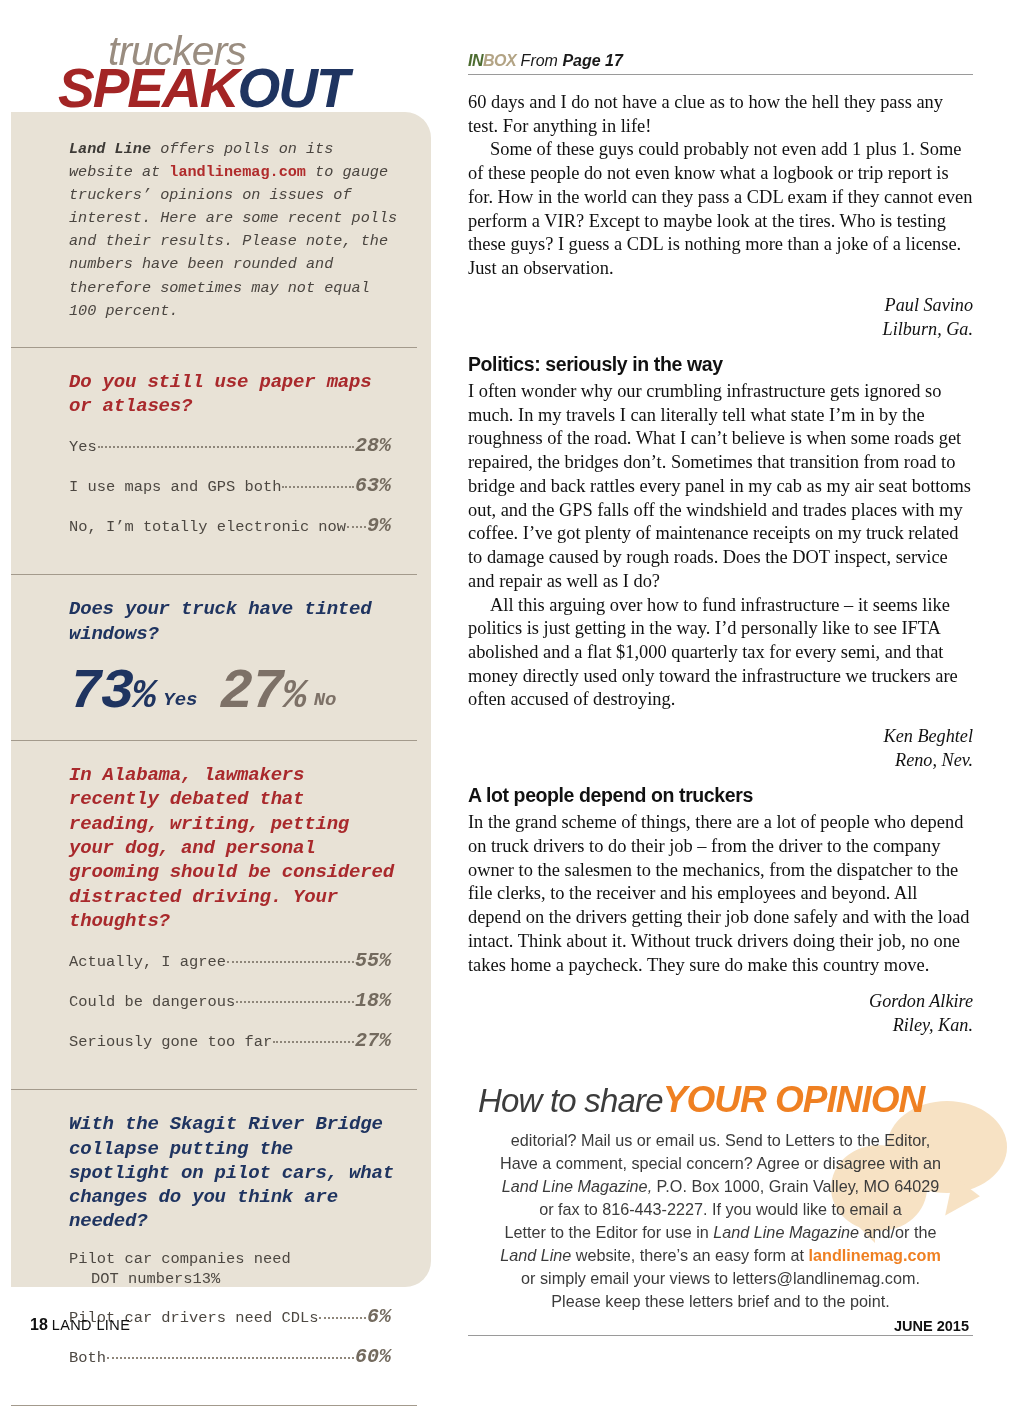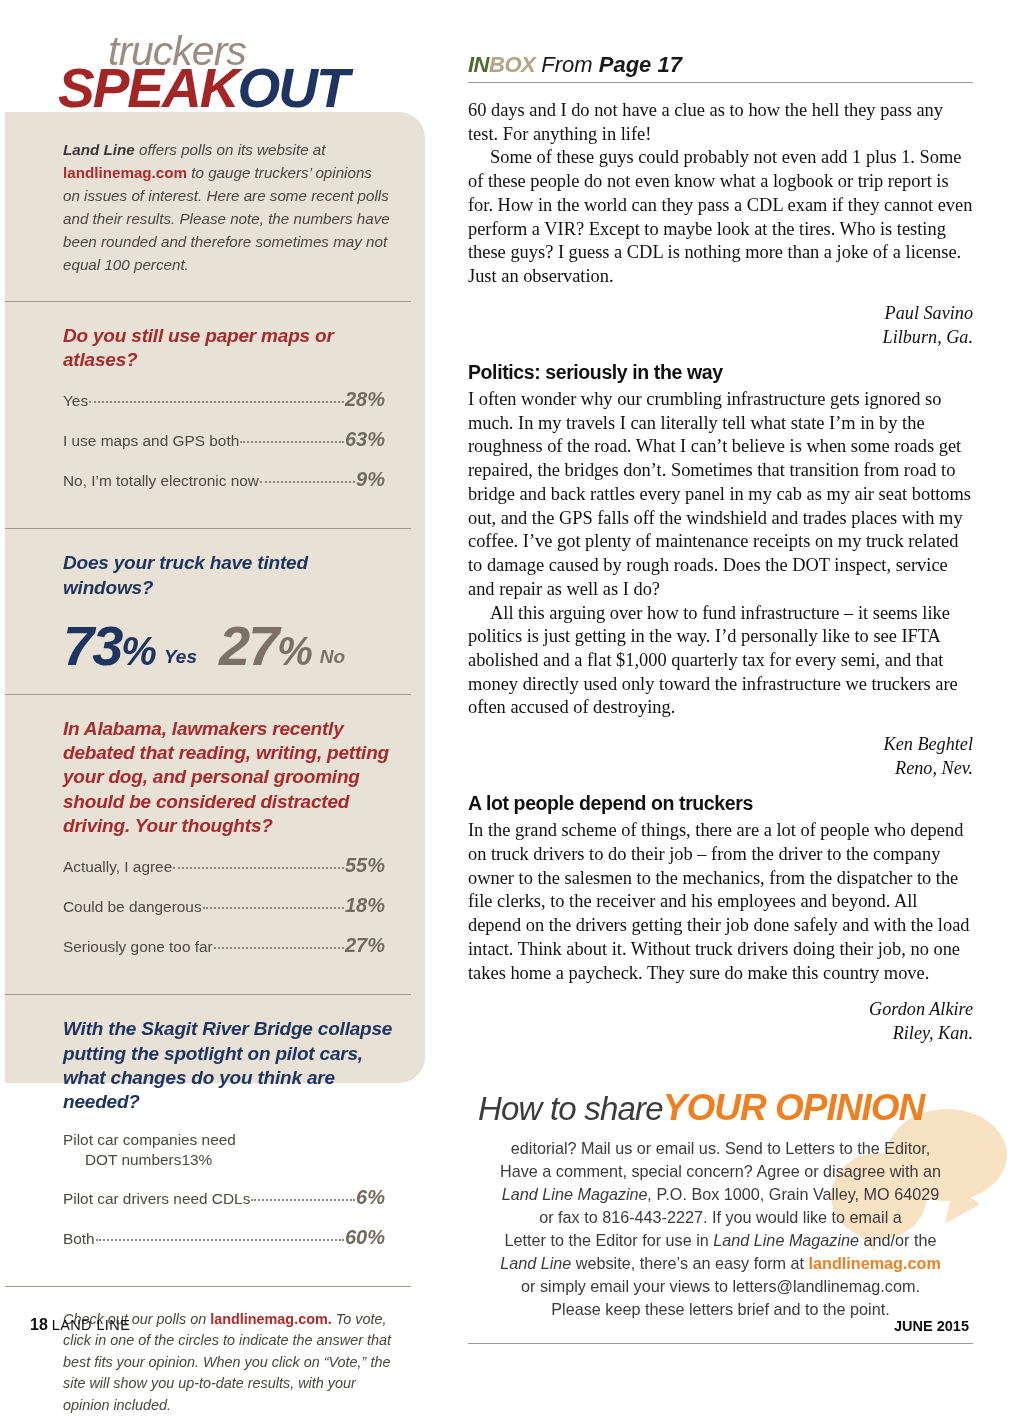--- a/index.html
+++ b/index.html
@@ -24,24 +24,25 @@
   .mast-speakout {
     position: absolute; left: 58px; top: 28px;
     font-family: "Liberation Sans", sans-serif;
     font-style: italic; font-weight: bold; font-size: 55px;
     letter-spacing: -2px; white-space: nowrap;
   }
   .mast-speak { color: #a32525; }
   .mast-out { color: #1f3460; }
 
   .sidebar {
-    position: absolute; left: 5px; top: 112px; width: 420px; height: 971px;
+    position: absolute; left: 11px; top: 112px; width: 420px; height: 1175px;
     background: #e8e2d6;
     border-top-right-radius: 26px;
     border-bottom-right-radius: 26px;
+    font-family: Liberation Mono, monospace;
   }
   .sb-inner { position: relative; padding: 0 26px 0 58px; }
 
   .intro {
     padding-top: 26px; padding-bottom: 24px;
     font-style: italic; font-size: 15.2px; line-height: 1.52;
     color: #4a4540; max-width: 330px;
   }
   .intro b { font-style: italic; font-weight: bold; color: #3d3a36; }
   .intro .lnk { color: #b02b2b; font-weight: bold; font-style: normal; }
@@ -96,21 +97,21 @@
   .closing {
     padding-top: 22px; padding-bottom: 26px;
     font-style: italic; font-size: 14.4px; line-height: 1.5;
     color: #4a4540; max-width: 336px;
   }
   .closing .lnk { color: #b02b2b; font-weight: bold; font-style: normal; }
 
   
   .rightcol { position: absolute; left: 468px; top: 52px; width: 505px; }
 
-  .inbox-head { font-size: 22px; margin-bottom: 4px; white-space: nowrap; }
+  .inbox-head { font-size: 16px; margin-bottom: 4px; white-space: nowrap; }
   .ib-in  { font-style: italic; font-weight: bold; color: #4c6b2f; letter-spacing: -0.5px; }
   .ib-box { font-style: italic; font-weight: bold; color: #b3a485; letter-spacing: -0.5px; }
   .ib-from{ font-style: italic; color: #1a1a1a; font-weight: normal; }
   .ib-page{ font-style: italic; font-weight: bold; color: #1a1a1a; }
   .rule { border-top: 1.6px solid #9a9a9a; margin-bottom: 16px; }
   .rule.bottom { margin-top: 22px; margin-bottom: 0; }
 
   .body-serif {
     font-family: "Liberation Serif", serif;
     font-size: 18.4px; line-height: 1.29; color: #111;

